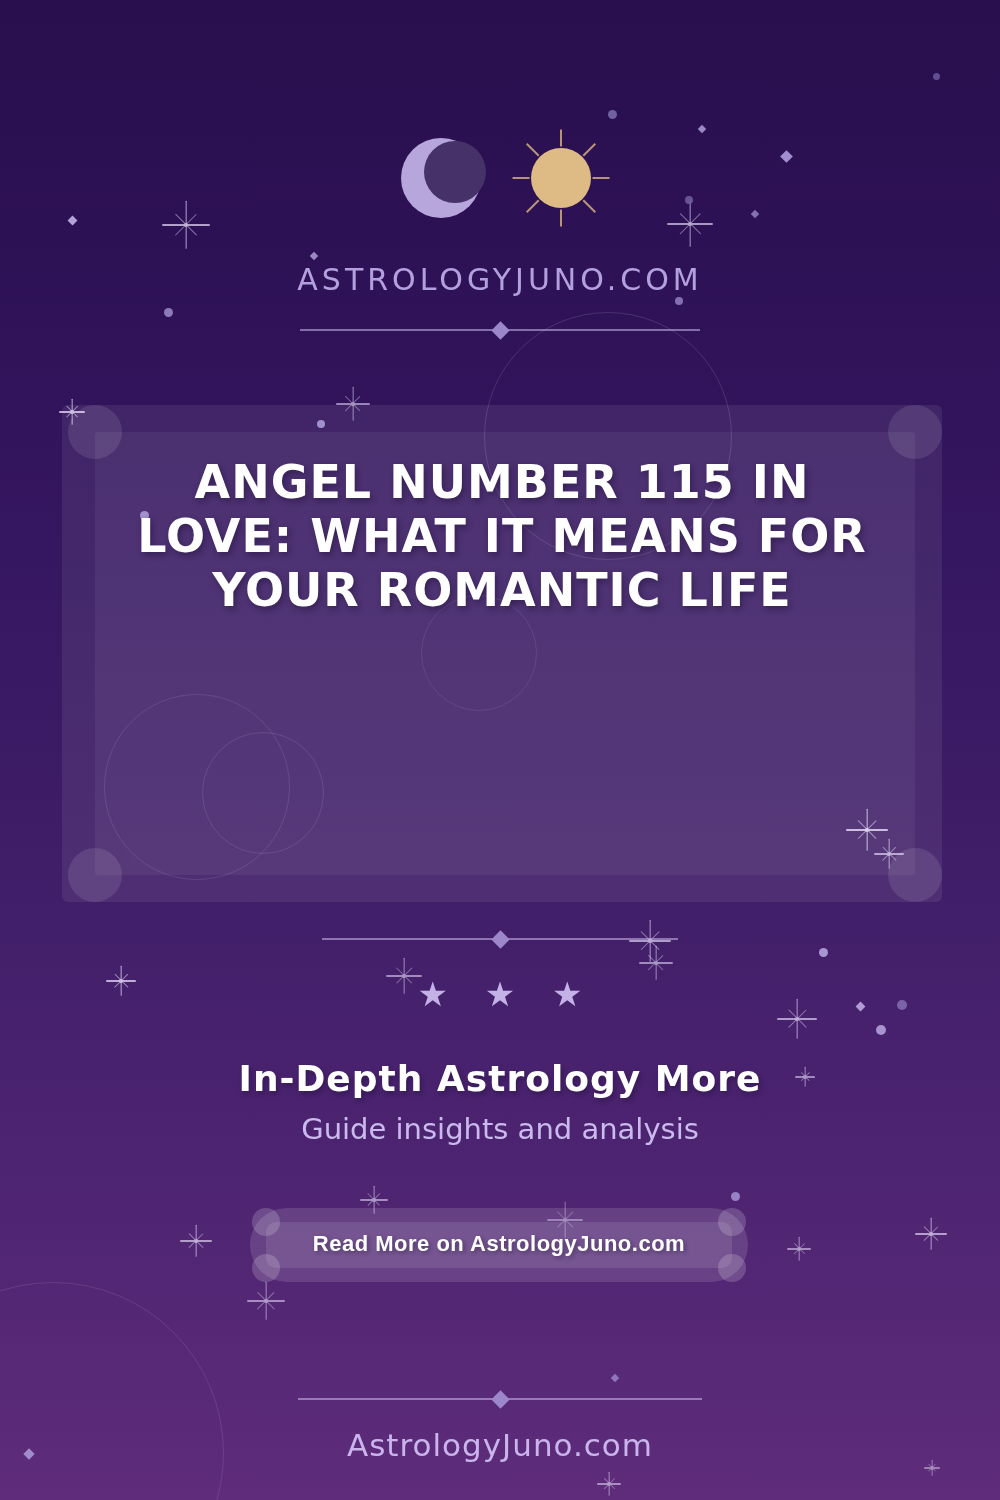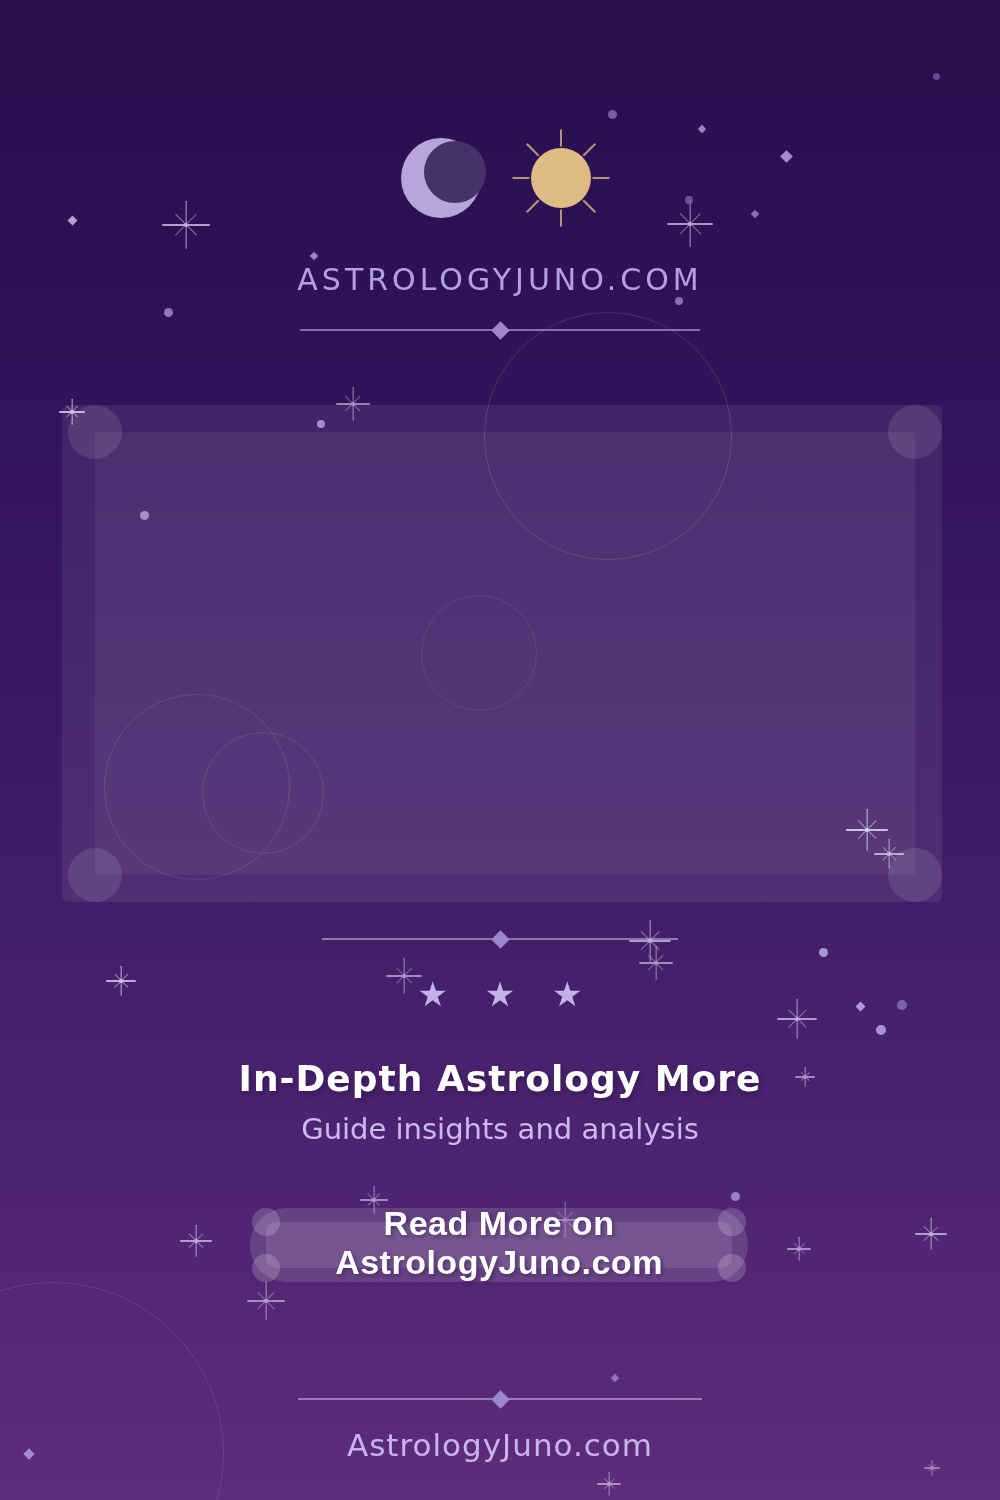--- a/index.html
+++ b/index.html
@@ -56,21 +56,21 @@
   
   .cta{left:250px;top:1208px;width:498px;height:74px;border:none;cursor:pointer;
     background:rgba(255,255,255,0.13);border-radius:37px;padding:0;}
   .cta .inner{position:absolute;left:16px;top:14px;right:16px;bottom:14px;background:rgba(255,255,255,0.10);border-radius:10px;}
   .cta .cc{position:absolute;width:28px;height:28px;border-radius:50%;background:rgba(255,255,255,0.18);}
   .cta .c-tl{left:2px;top:0px;}
   .cta .c-tr{left:468px;top:0px;}
   .cta .c-bl{left:2px;top:46px;}
   .cta .c-br{left:468px;top:46px;}
   .cta .label{position:absolute;left:0;right:0;top:50%;transform:translateY(-52%);
-    text-align:center;color:#ffffff;font-size:34px;font-weight:bold;letter-spacing:0.5px;
+    text-align:center;color:#ffffff;font-size:22px;font-weight:bold;letter-spacing:0.5px;
     text-shadow:2px 2px 4px rgba(24,12,48,0.4);}
   
   .site-footer{left:0;top:1427px;width:1000px;text-align:center;color:#c9b5ec;font-size:31px;letter-spacing:1px;}
 </style>
 </head>
 <body>
 
 <div id="deco-layer">
     <div class="deco-ring" style="left: 484px; top: 312px; width: 246px; height: 246px; border-color: rgba(255, 255, 255, 0.13);"></div>
     <div class="deco-ring" style="left: 104px; top: 694px; width: 184px; height: 184px; border-color: rgba(255, 255, 255, 0.1);"></div>
@@ -261,20 +261,25 @@
   <div class="line"></div>
   <div class="dmd"></div>
 </div>
 
 <div class="abs card">
   <div class="inner"></div>
   <div class="corner-circle cc-tl"></div>
   <div class="corner-circle cc-tr"></div>
   <div class="corner-circle cc-bl"></div>
   <div class="corner-circle cc-br"></div>
+  <h1>
+    <span>ANGEL NUMBER 115 IN</span>
+    <span>LOVE: WHAT IT MEANS FOR</span>
+    <span>YOUR ROMANTIC LIFE</span>
+  </h1>
 </div>
 
 <div class="divider" id="divider-mid">
   <div class="line"></div>
   <div class="dmd"></div>
 </div>
 
 <div class="abs stars-row">
   <span class="star">★</span>
   <span class="star">★</span>

